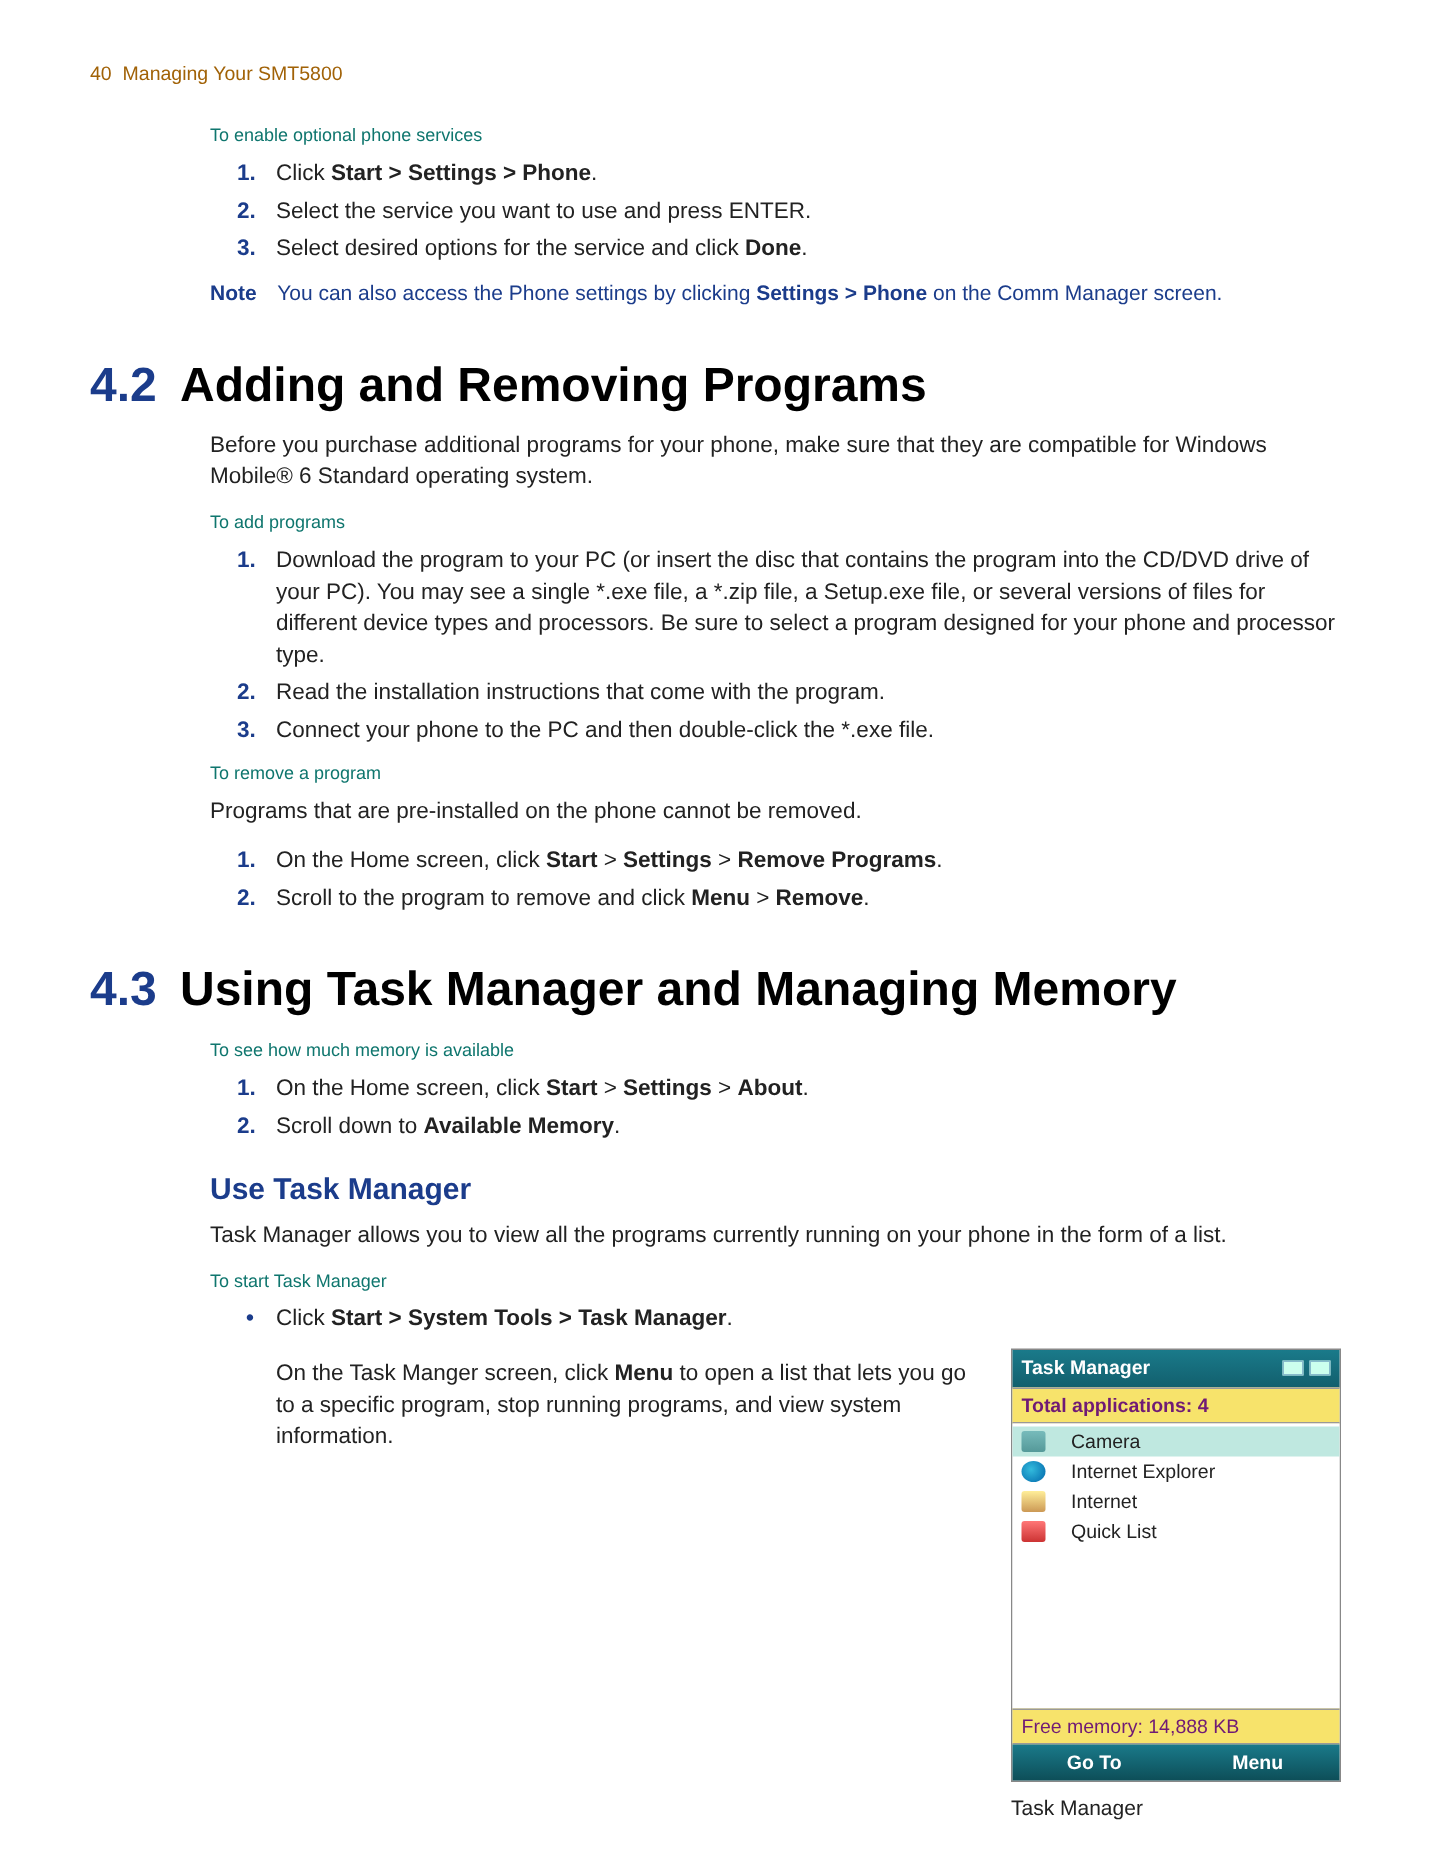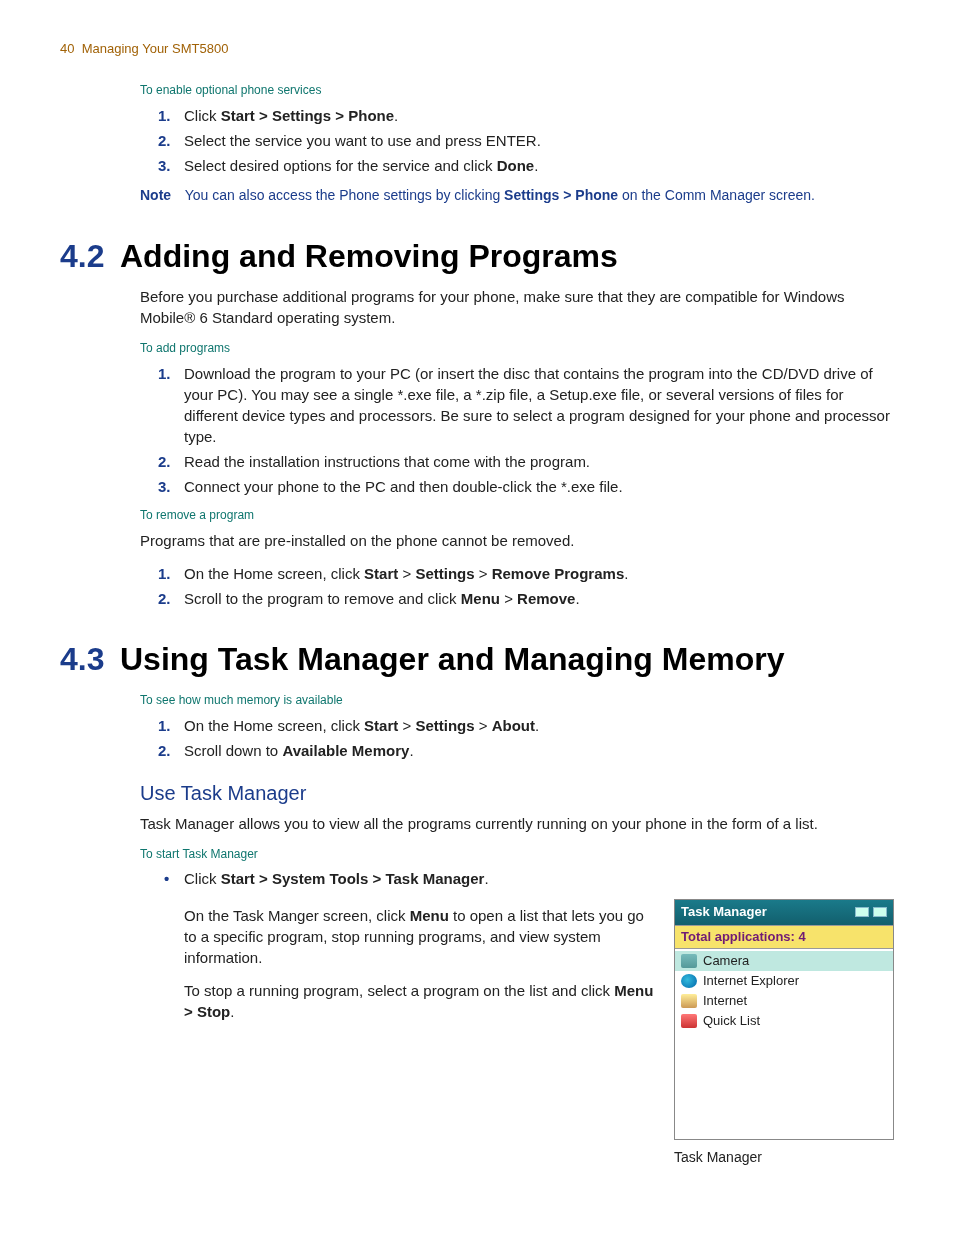--- a/index.html
+++ b/index.html
@@ -76,21 +76,21 @@
     flex: 0 0 60px;
   }
   .section-title {
     color: #000000;
     font-weight: bold;
     font-size: 32px;
   }
   .para { margin: 6px 0 12px 0; }
   .sub-h2 {
     color: #1b3c8b;
-    font-weight: normal;
+    font-weight: bold;
     font-size: 20px;
     margin: 18px 0 6px 0;
   }
   .two-col {
     display: flex;
     gap: 16px;
     align-items: flex-start;
   }
   .two-col .left { flex: 1; }
   .screenshot {
@@ -122,21 +122,21 @@
   }
   .app-list {
     background: #fff;
     height: 190px;
     padding: 2px 0;
   }
   .app-item {
     display: flex;
     align-items: center;
     padding: 1px 6px;
-    gap: 6px;
+    gap: 17px;
     font-size: 13px;
   }
   .app-item.selected {
     background: #bfe8e0;
   }
   .app-icon {
     width: 16px; height: 14px; border-radius: 2px;
     display:inline-block;
   }
   .ic-camera { background: linear-gradient(#7bb, #599); }
@@ -213,21 +213,20 @@
   <p class="para">Task Manager allows you to view all the programs currently running on your phone in the form of a list.</p>
 
   <div class="h-blue-small">To start Task Manager</div>
   <ul class="bul">
     <li><span>Click </span><span class="b">Start &gt; System Tools &gt; Task Manager</span><span>.</span></li>
   </ul>
 
   <div class="two-col">
     <div class="left" style="padding-left:44px">
       <p class="para"><span>On the Task Manger screen, click </span><span class="b">Menu</span><span> to open a list that lets you go to a specific program, stop running programs, and view system information.</span></p>
-      <p class="para"><span>To stop a running program, select a program on the list and click </span><span class="b">Menu &gt; Stop</span><span>.</span></p>
     </div>
 
     <div>
       <div class="screenshot">
         <div class="titlebar">
           <span>Task Manager</span>
           <span class="statusicons">
             <span></span>
             <span></span>
           </span>
@@ -244,17 +243,22 @@
             </div>
           <div class="app-item">
               <span class="app-icon ic-msg"></span>
               <span>Internet</span>
             </div>
           <div class="app-item">
               <span class="app-icon ic-quick"></span>
               <span>Quick List</span>
             </div>
         </div>
+        <div class="yellow-row" style="font-weight:normal">Free memory: 14,888 KB</div>
+        <div class="softkeys">
+          <div>Go To</div>
+          <div>Menu</div>
+        </div>
       </div>
       <div class="caption">Task Manager</div>
     </div>
   </div>
 </div>
 
 </body></html>

